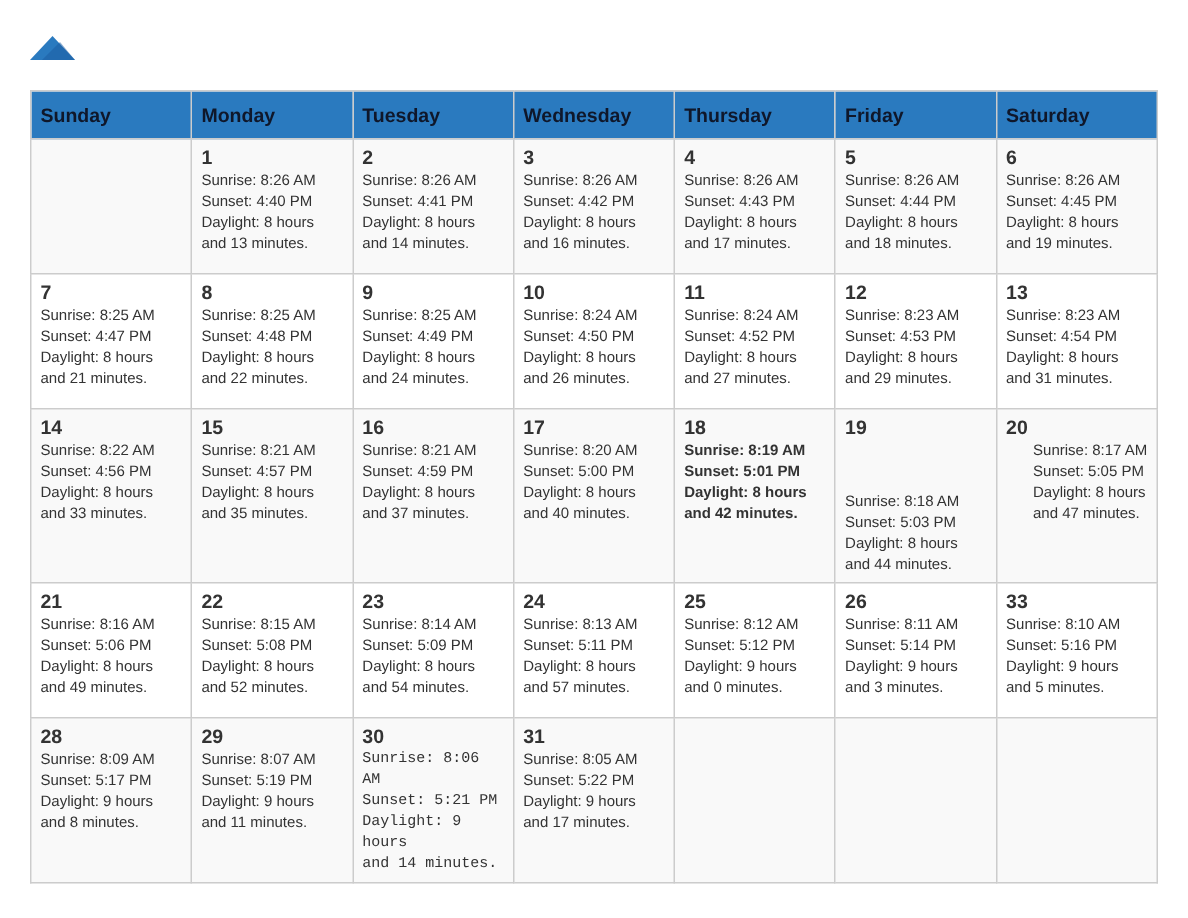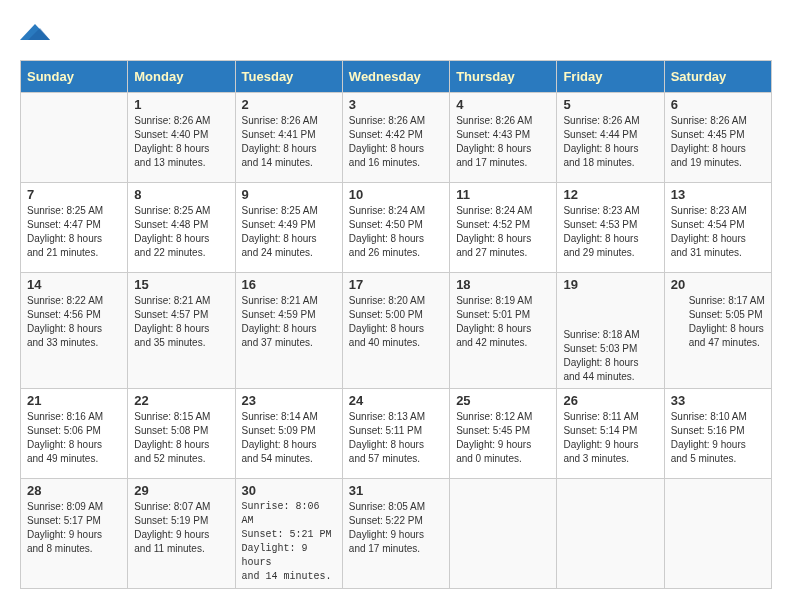--- a/index.html
+++ b/index.html
@@ -47,21 +47,21 @@
       font-size: 16px;
       color: #555;
     }
     table {
       width: 100%;
       border-collapse: collapse;
       table-layout: fixed;
     }
     thead tr {
       background: #2a7abf;
-      color: #fef9c3;
+      color: #0f172a;
     }
     thead th {
       padding: 8px 6px;
       font-size: 13px;
       font-weight: bold;
       text-align: left;
       border: 1px solid #ccc;
     }
     tbody tr {
       vertical-align: top;
@@ -244,21 +244,21 @@
         </td>
         <td>
           <span class="day-number">17</span>
           <div class="day-info" style="white-space: pre-line;">Sunrise: 8:20 AM
 Sunset: 5:00 PM
 Daylight: 8 hours
 and 40 minutes.</div>
         </td>
         <td>
           <span class="day-number">18</span>
-          <div class="day-info" style="white-space: pre-line;">Sunrise: 8:19 AM
+          <div class="day-info" style="white-space: pre-line; font-weight: bold;">Sunrise: 8:19 AM
 Sunset: 5:01 PM
 Daylight: 8 hours
 and 42 minutes.</div>
         </td>
         <td>
           <span class="day-number">19</span>
           <div class="day-info" style="white-space: pre-line; margin-top: 36px;">Sunrise: 8:18 AM
 Sunset: 5:03 PM
 Daylight: 8 hours
 and 44 minutes.</div>
@@ -296,21 +296,21 @@
         <td>
           <span class="day-number">24</span>
           <div class="day-info" style="white-space: pre-line;">Sunrise: 8:13 AM
 Sunset: 5:11 PM
 Daylight: 8 hours
 and 57 minutes.</div>
         </td>
         <td>
           <span class="day-number">25</span>
           <div class="day-info" style="white-space: pre-line;">Sunrise: 8:12 AM
-Sunset: 5:45 PM
+Sunset: 5:12 PM
 Daylight: 9 hours
 and 0 minutes.</div>
         </td>
         <td>
           <span class="day-number">26</span>
           <div class="day-info" style="white-space: pre-line;">Sunrise: 8:11 AM
 Sunset: 5:14 PM
 Daylight: 9 hours
 and 3 minutes.</div>
         </td>

